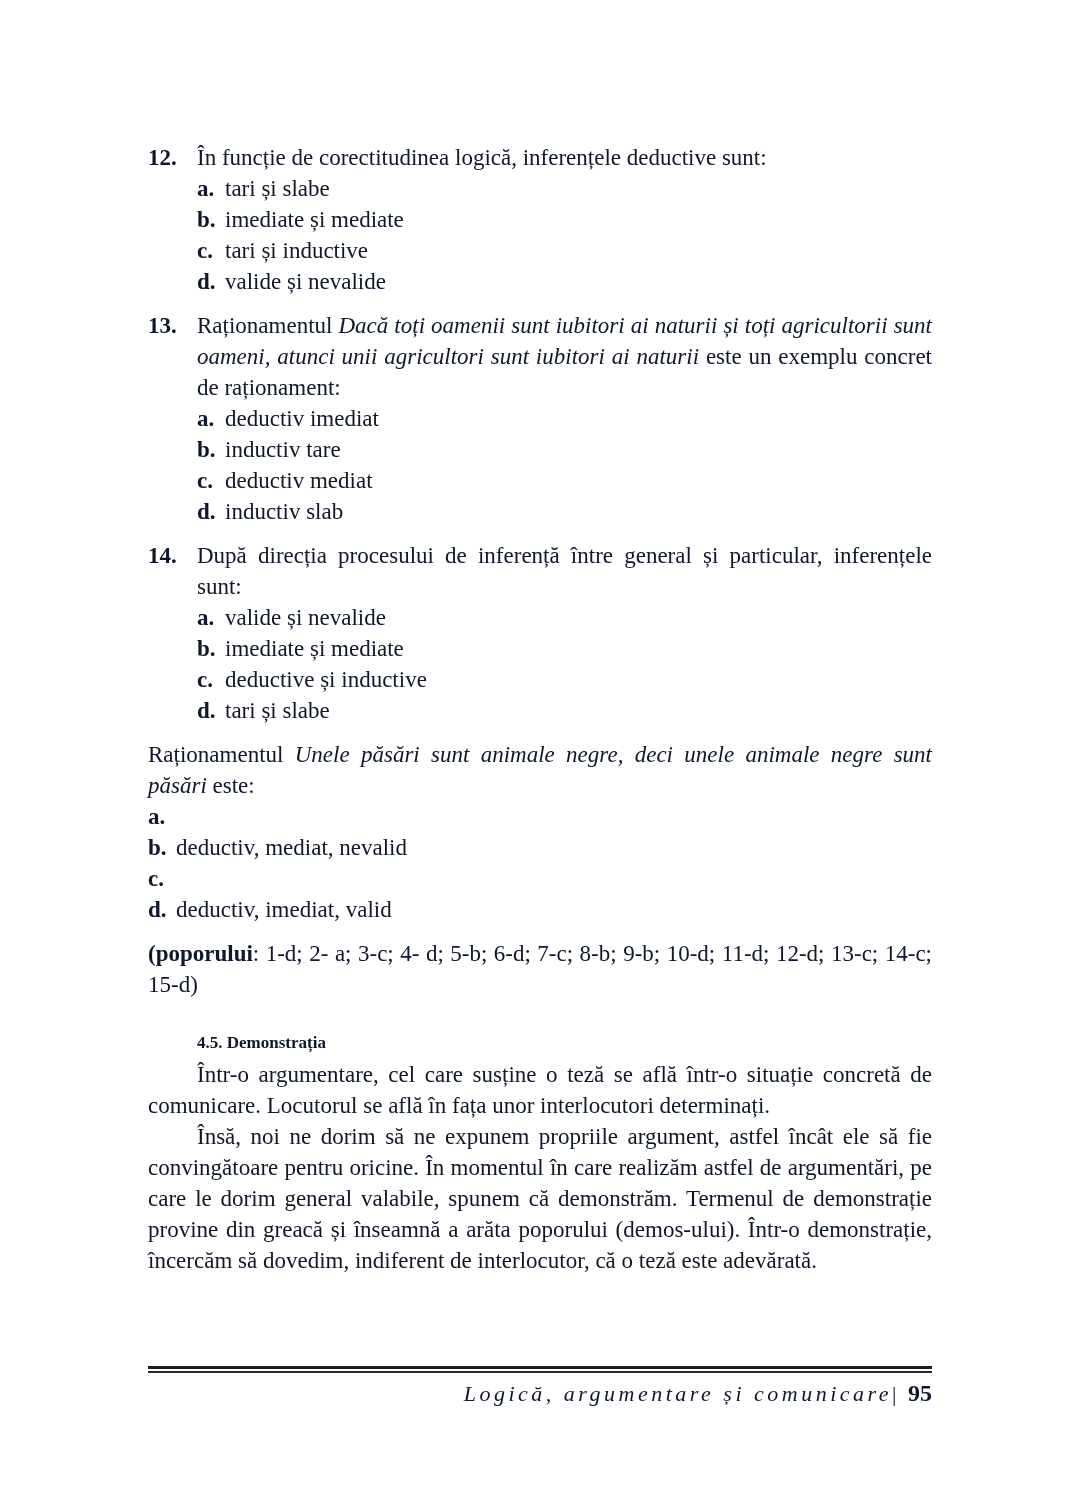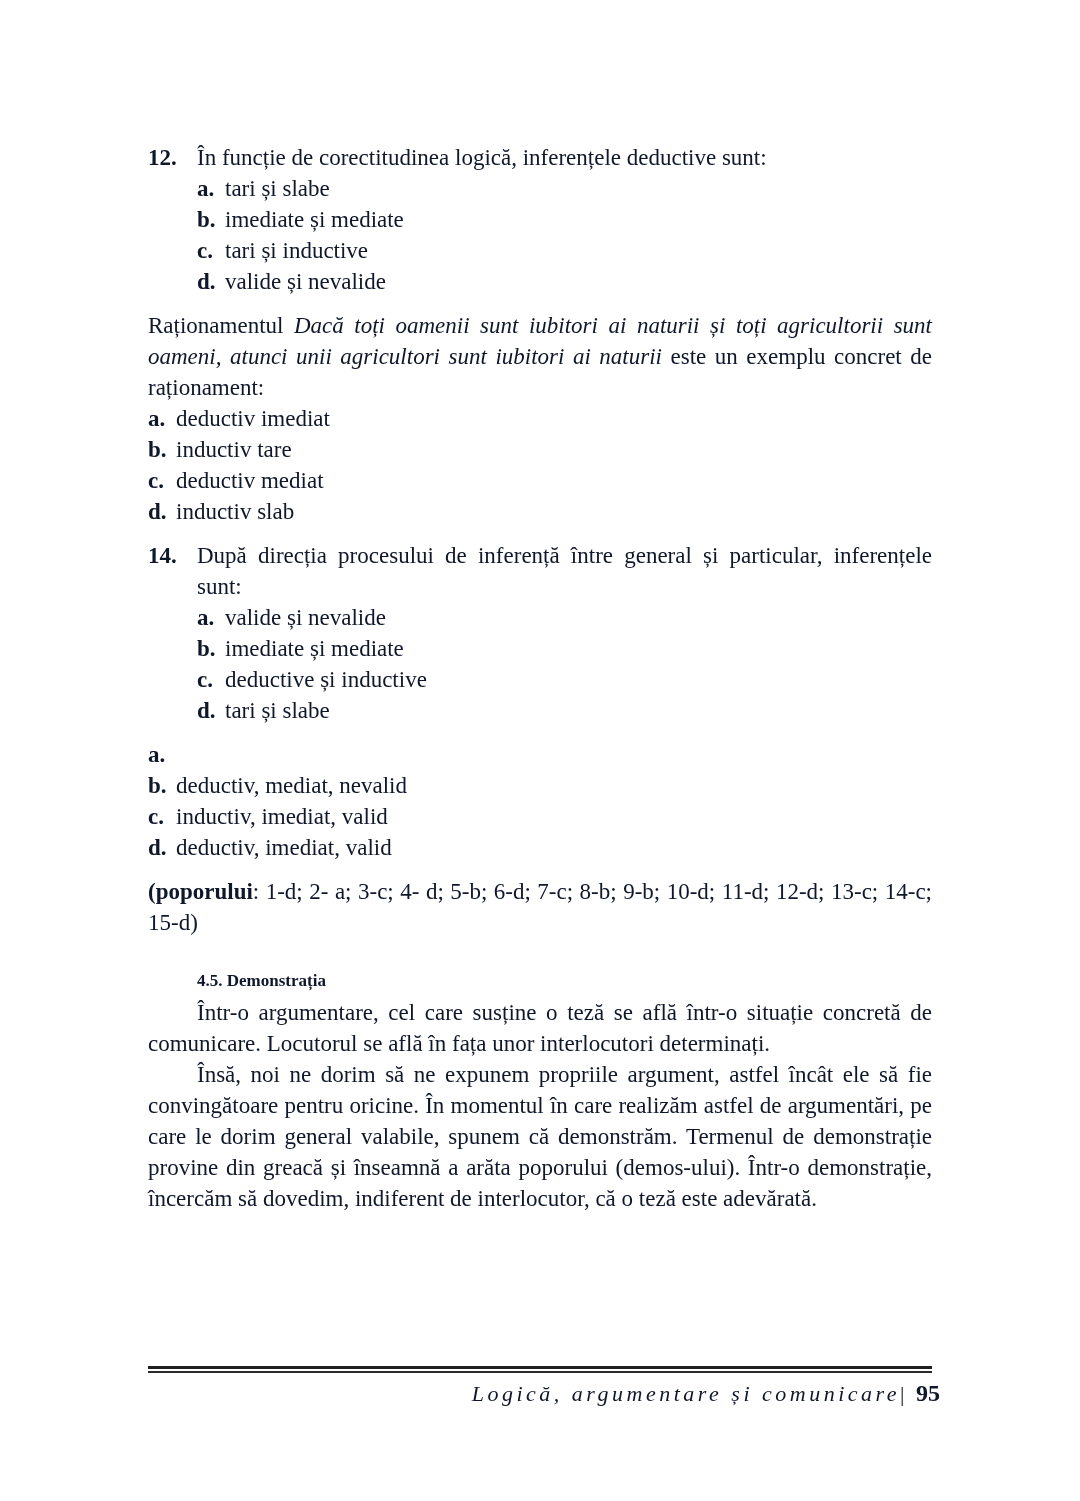--- a/index.html
+++ b/index.html
@@ -43,21 +43,21 @@
     left: 148px;
     right: 148px;
     top: 1366px;
     height: 2px;
     border-top: 3px solid #1f1f1f;
     border-bottom: 2px solid #2a2a2a;
   }
   .footer-line {
     position: absolute;
     left: 148px;
-    right: 140px;
+    right: 148px;
     top: 1378px;
     text-align: right;
     white-space: nowrap;
   }
   .footer-title {
     font-style: italic;
     font-size: 22px;
     letter-spacing: 3.5px;
   }
   .footer-sep { font-size: 22px; letter-spacing: 3.5px; }
@@ -85,20 +85,21 @@
         <span>tari și inductive</span>
       </div>
       <div class="option">
         <span class="olet">d.</span>
         <span>valide și nevalide</span>
       </div>
     </div>
   </div>
 
   <div class="question">
+    <div class="qnum">13.</div>
     <div class="qbody">
       <div class="stem"><span>Raționamentul </span><span class="i">Dacă toți oamenii sunt iubitori ai naturii și toți agricultorii sunt oameni, atunci unii agricultori sunt iubitori ai naturii</span><span> este un exemplu concret de raționament:</span></div>
       <div class="option">
         <span class="olet">a.</span>
         <span>deductiv imediat</span>
       </div>
       <div class="option">
         <span class="olet">b.</span>
         <span>inductiv tare</span>
       </div>
@@ -131,30 +132,30 @@
       </div>
       <div class="option">
         <span class="olet">d.</span>
         <span>tari și slabe</span>
       </div>
     </div>
   </div>
 
   <div class="question">
     <div class="qbody">
+      <div class="stem"><span>Raționamentul </span><span class="i">Unele păsări sunt animale negre, deci unele animale negre sunt păsări</span><span> este:</span></div>
       <div class="option">
         <span class="olet">a.</span>
       </div>
       <div class="option">
         <span class="olet">b.</span>
         <span>deductiv, mediat, nevalid</span>
       </div>
       <div class="option">
         <span class="olet">c.</span>
-        <span>inductiv, imediat, valid</span>
       </div>
       <div class="option">
         <span class="olet">d.</span>
         <span>deductiv, imediat, valid</span>
       </div>
     </div>
   </div>
 
   <div class="answer-key"><span class="lbl">(poporului</span><span>: 1-d; 2- a; 3-c; 4- d; 5-b; 6-d; 7-c; 8-b; 9-b; 10-d; 11-d; 12-d; 13-c; 14-c; 15-d)</span></div>
 

